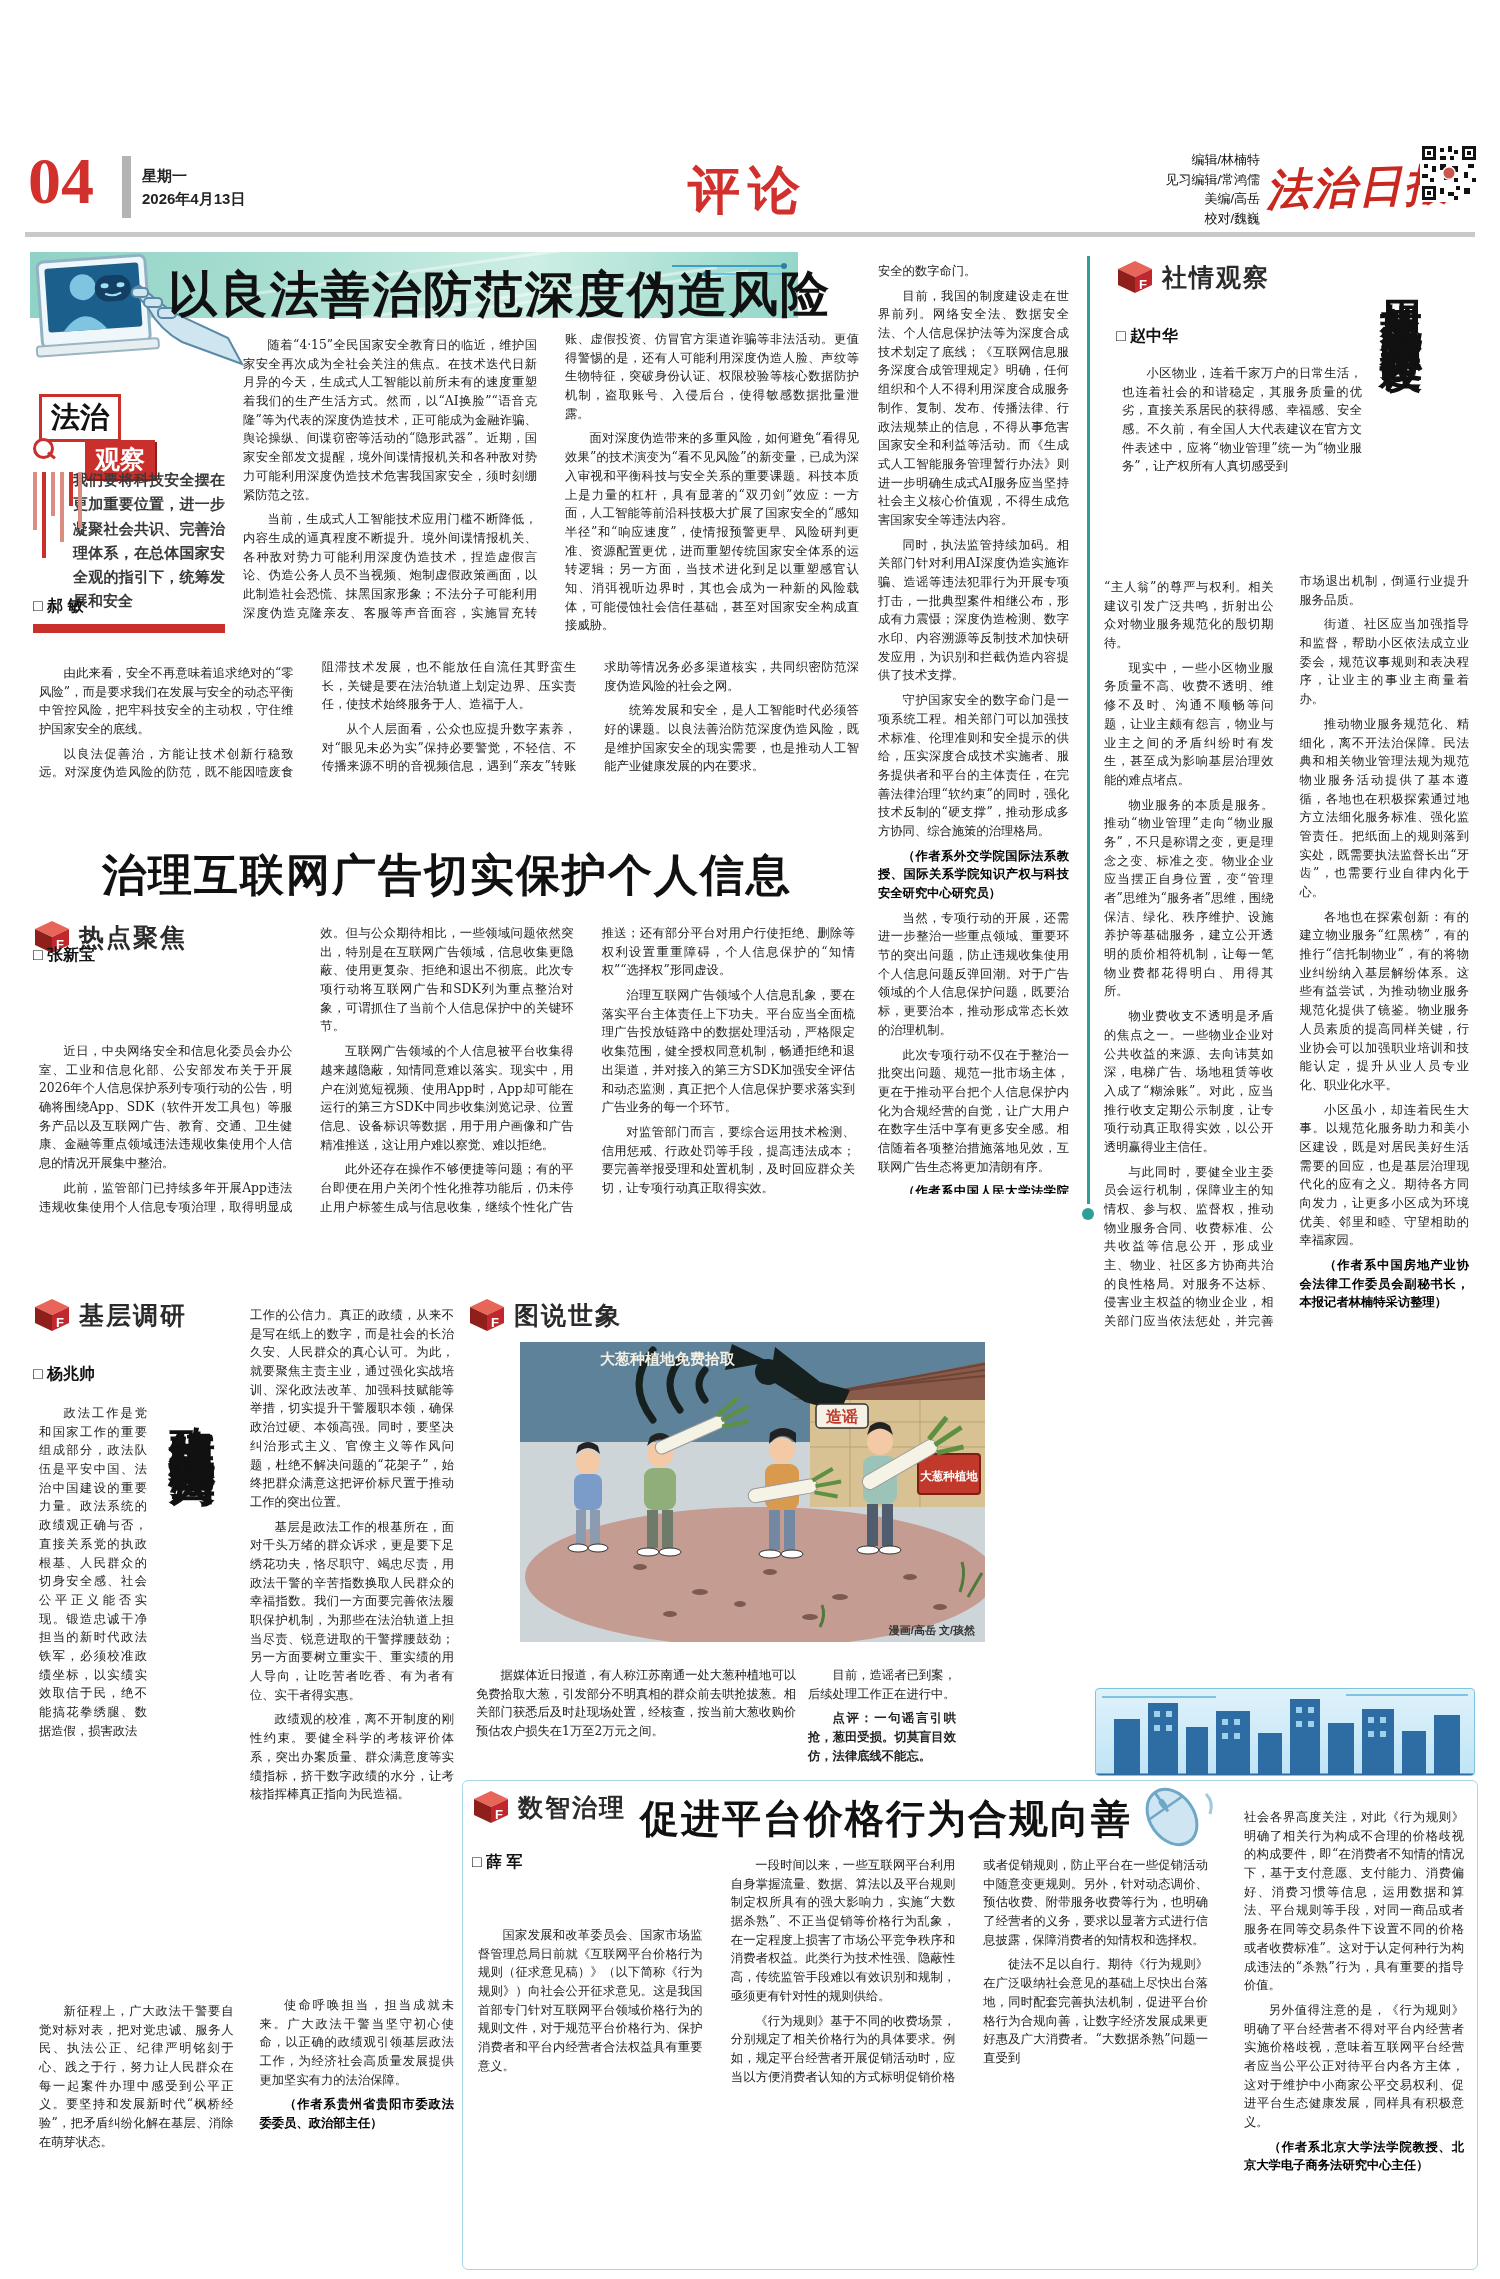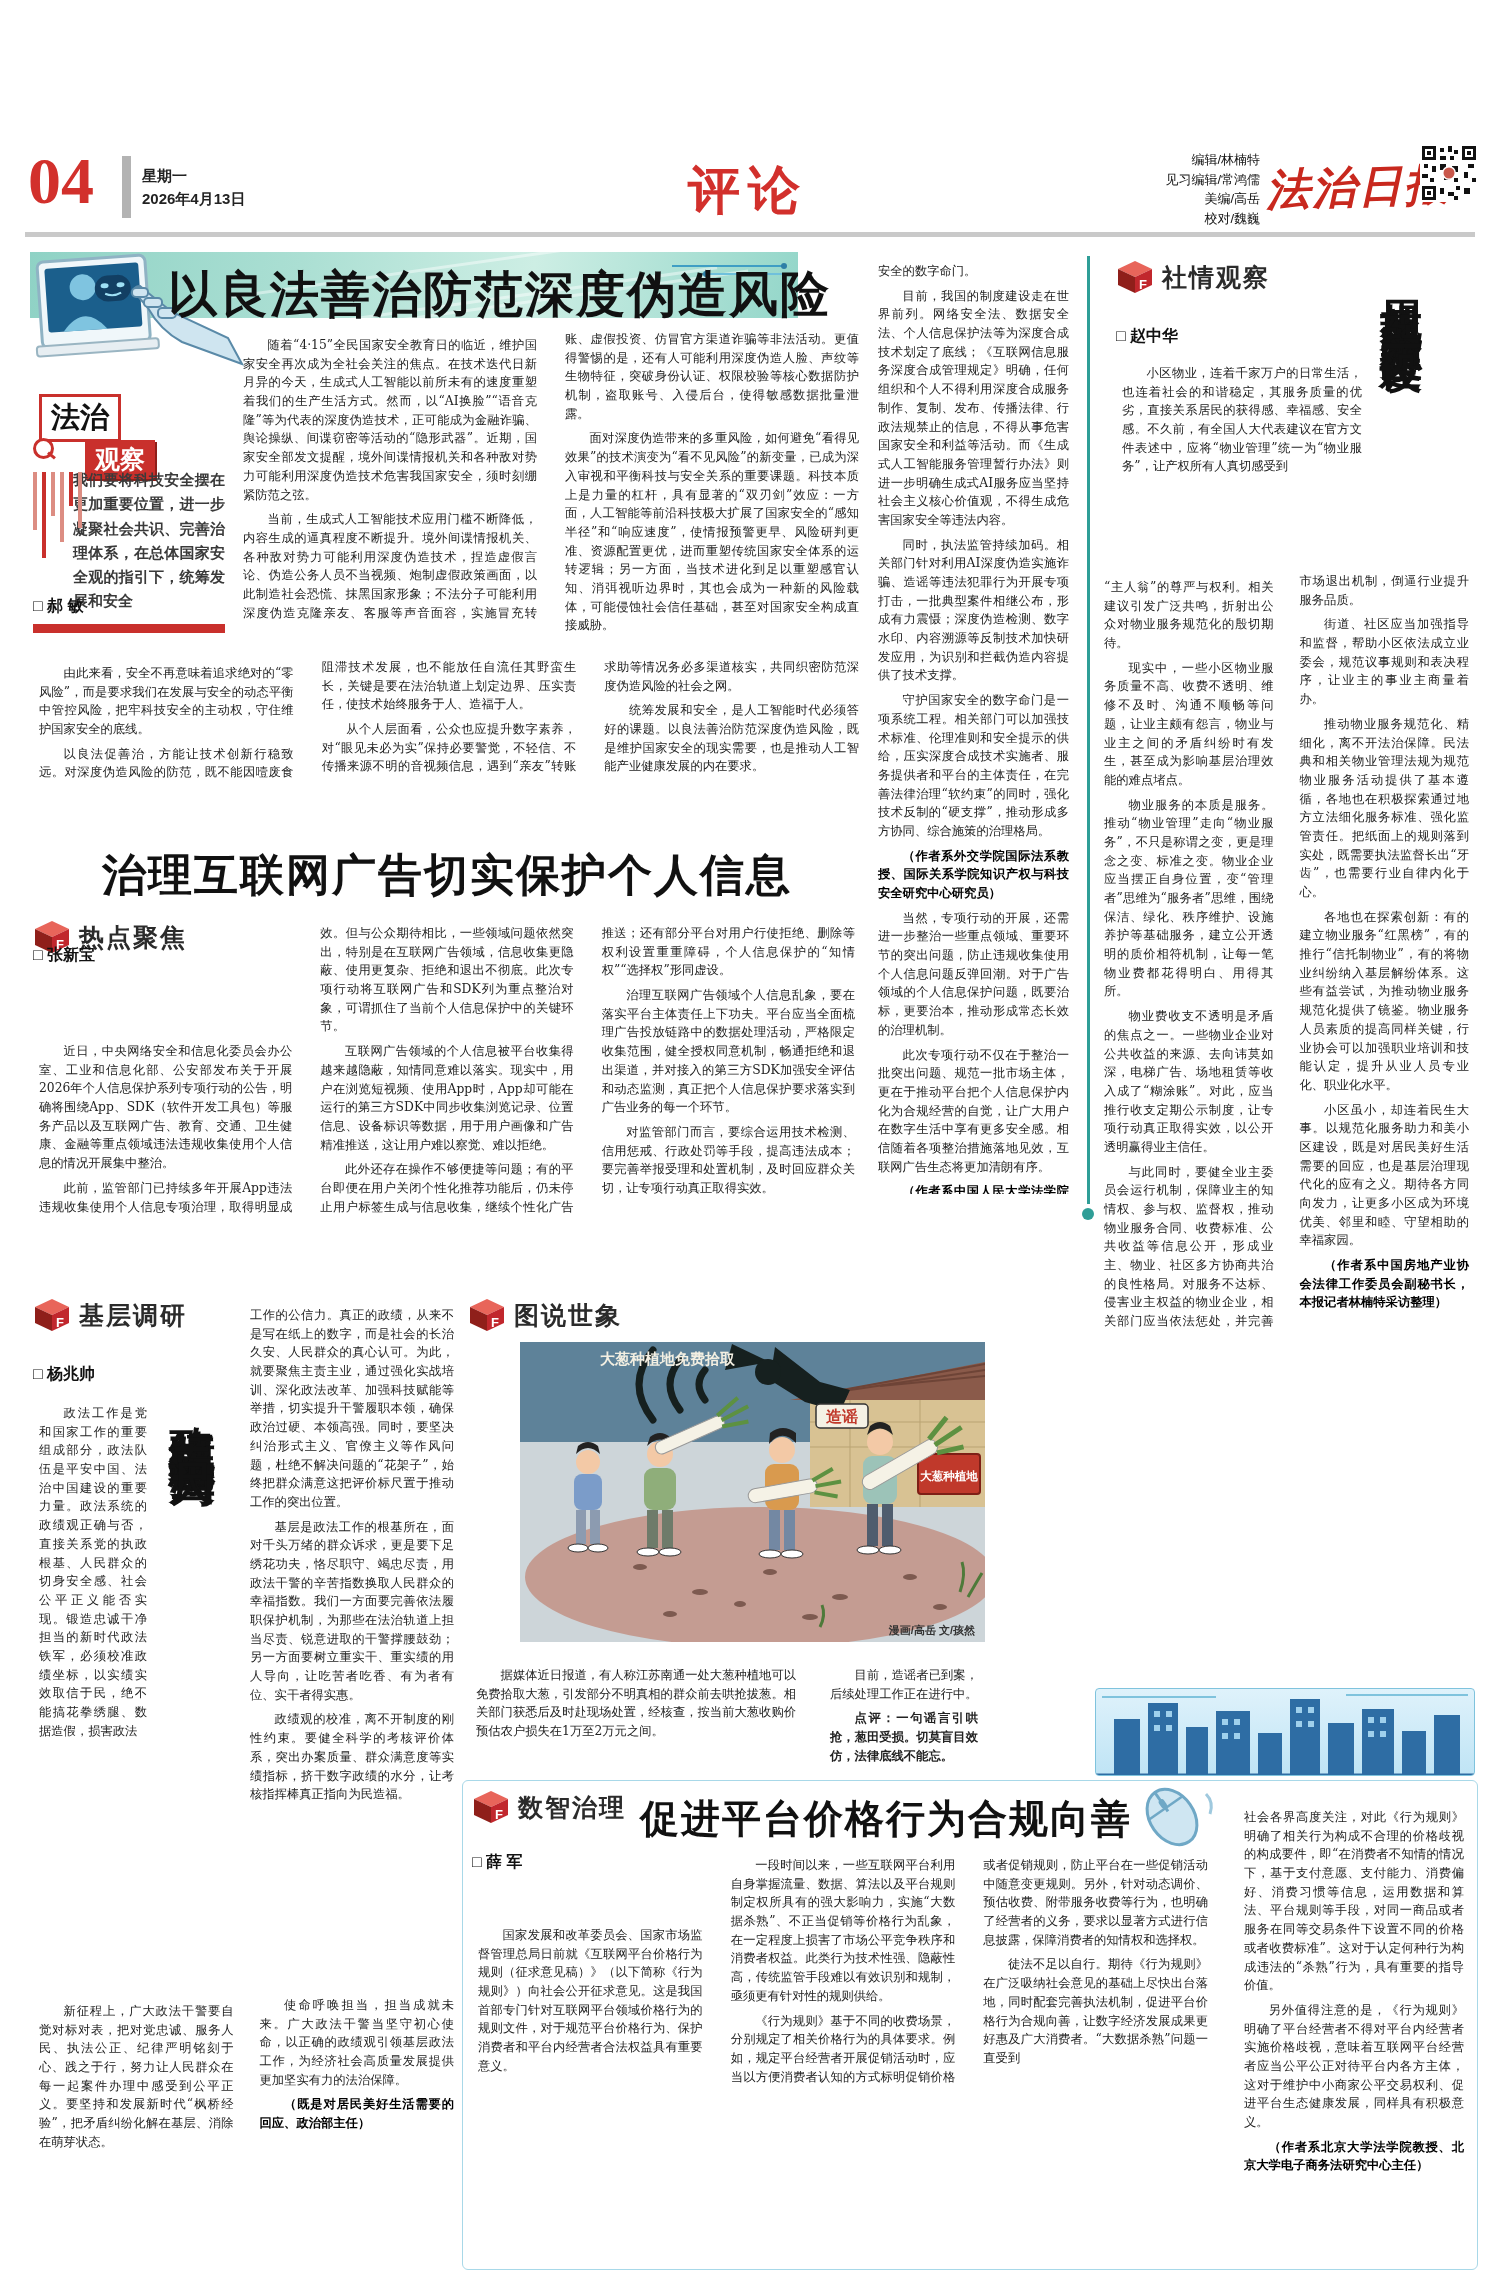--- a/index.html
+++ b/index.html
@@ -220,21 +220,21 @@
     </div>
   <div class="abs vhead vh3" style="left:158px;top:1390px;height:600px;">政绩观须以忠诚干净担当为尺</div>
   <div class="abs bod" style="left:244px;top:1300px;width:216px;height:686px;">
       <p class="cont">工作的公信力。真正的政绩，从来不是写在纸上的数字，而是社会的长治久安、人民群众的真心认可。为此，就要聚焦主责主业，通过强化实战培训、深化政法改革、加强科技赋能等举措，切实提升干警履职本领，确保政治过硬、本领高强。同时，要坚决纠治形式主义、官僚主义等作风问题，杜绝不解决问题的“花架子”，始终把群众满意这把评价标尺置于推动工作的突出位置。</p>
       <p>基层是政法工作的根基所在，面对千头万绪的群众诉求，更是要下足绣花功夫，恪尽职守、竭忠尽责，用政法干警的辛苦指数换取人民群众的幸福指数。我们一方面要完善依法履职保护机制，为那些在法治轨道上担当尽责、锐意进取的干警撑腰鼓劲；另一方面要树立重实干、重实绩的用人导向，让吃苦者吃香、有为者有位、实干者得实惠。</p>
       <p>政绩观的校准，离不开制度的刚性约束。要健全科学的考核评价体系，突出办案质量、群众满意度等实绩指标，挤干数字政绩的水分，让考核指挥棒真正指向为民造福。</p>
     </div>
   <div class="abs bod cols2" style="left:33px;top:1996px;width:427px;height:264px;column-gap:14px;">
       <p>新征程上，广大政法干警要自觉对标对表，把对党忠诚、服务人民、执法公正、纪律严明铭刻于心、践之于行，努力让人民群众在每一起案件办理中感受到公平正义。要坚持和发展新时代“枫桥经验”，把矛盾纠纷化解在基层、消除在萌芽状态。</p>
       <p>使命呼唤担当，担当成就未来。广大政法干警当坚守初心使命，以正确的政绩观引领基层政法工作，为经济社会高质量发展提供更加坚实有力的法治保障。</p>
-      <p class="attr">（既是对居民美好生活需要的回应、政治部主任）</p>
+      <p class="attr">（作者系贵州省贵阳市委政法委委员、政治部主任）</p>
     </div>
 
   <div class="abs slabel" style="left:468px;top:1298px;">
     <svg width="38" height="34">
       <polygon points="19,1 36,9 19,17 2,9" fill="#e8655a"></polygon>
       <polygon points="2,9 19,17 19,33 2,25" fill="#8f1f1a"></polygon>
       <polygon points="36,9 19,17 19,33 36,25" fill="#c1272d"></polygon>
       <text x="27" y="29" font-size="13" font-weight="bold" fill="#fff" text-anchor="middle" font-family="Liberation Sans,sans-serif">F</text>
     </svg>
     <span class="txt">图说世象</span>
@@ -335,21 +335,21 @@
         <rect x="362" y="162" width="11" height="42" fill="#4f5d6e"></rect>
       <ellipse cx="348" cy="208" rx="11" ry="4" fill="#fff" stroke="#333"></ellipse>
         <ellipse cx="370" cy="208" rx="11" ry="4" fill="#fff" stroke="#333"></ellipse>
       <g transform="rotate(-30 368 130)">
           <rect x="340" y="122" width="84" height="15" rx="7" fill="#f5f2e6" stroke="#999"></rect>
           <path d="M420 122 l26 -10 M422 130 l32 -2 M420 138 l26 8" stroke="#5d9141" stroke-width="5"></path>
         </g>
     </g>
     <text x="455" y="292" font-size="11" fill="#333" text-anchor="end" font-weight="bold" id="cartoonCredit">漫画/高岳 文/孩然</text>
   </svg>
-  <div class="abs" style="left:470px;top:1660px;width:515px;display:flex;gap:22px;">
+  <div class="abs" style="left:470px;top:1660px;width:515px;display:flex;">
     <div class="bod" style="width:332px;height:100px;">
         <p>据媒体近日报道，有人称江苏南通一处大葱种植地可以免费拾取大葱，引发部分不明真相的群众前去哄抢拔葱。相关部门获悉后及时赴现场处置，经核查，按当前大葱收购价预估农户损失在1万至2万元之间。</p>
       </div>
     <div class="bod" style="width:160px;height:112px;">
       <p>目前，造谣者已到案，后续处理工作正在进行中。</p>
       <p class="capcom">点评：一句谣言引哄抢，葱田受损。切莫盲目效仿，法律底线不能忘。</p>
     </div>
   </div>
 
   <div class="abs slabel" style="left:1116px;top:260px;">

